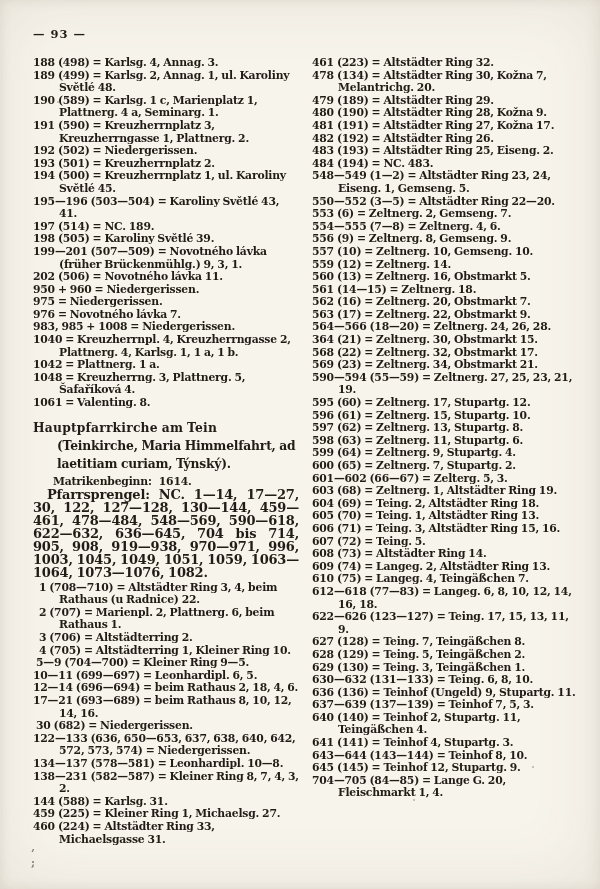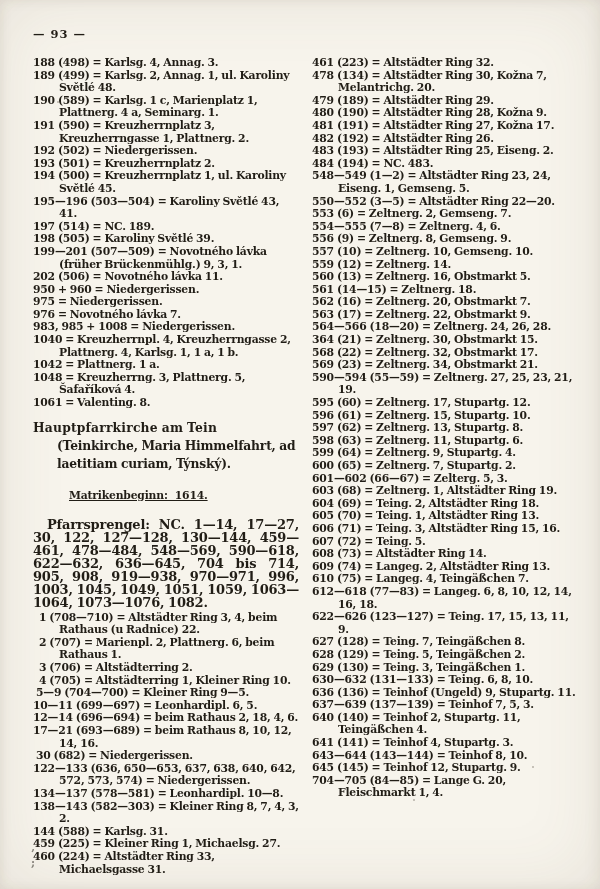--- a/index.html
+++ b/index.html
@@ -41,26 +41,25 @@
     font-size:12.3px;
     line-height:17px;
     padding-left:24px;
     text-indent:-24px;
     letter-spacing:-0.2px;
     word-spacing:-0.5px;
   }
   .section-heading .title{font-weight:bold;letter-spacing:.2px;}
   .section-heading .subtitle{font-weight:bold;}
   .matriken{
-    margin:16px;
+    margin:0;
     font-size:10.8px;line-height:13px;font-weight:bold;
     padding-left:20px;
     letter-spacing:-0.2px;
     white-space:pre-wrap;
-    text-decoration:underline;
   }
   .sprengel{
     margin:0 0 2px 0;
     font-size:13px;line-height:13px;font-weight:bold;
     text-indent:14px;
     letter-spacing:-0.2px;
     word-spacing:-0.6px;
     text-align:justify;
   }
   .artifact{
@@ -121,21 +120,21 @@
           <div class="entry">  2 (707) = Marienpl. 2, Plattnerg. 6, beim Rathaus 1.</div>
           <div class="entry">  3 (706) = Altstädterring 2.</div>
           <div class="entry">  4 (705) = Altstädterring 1, Kleiner Ring 10.</div>
           <div class="entry"> 5—9 (704—700) = Kleiner Ring 9—5.</div>
           <div class="entry">10—11 (699—697) = Leonhardipl. 6, 5.</div>
           <div class="entry">12—14 (696—694) = beim Rathaus 2, 18, 4, 6.</div>
           <div class="entry">17—21 (693—689) = beim Rathaus 8, 10, 12, 14, 16.</div>
           <div class="entry"> 30 (682) = Niedergerissen.</div>
           <div class="entry">122—133 (636, 650—653, 637, 638, 640, 642, 572, 573, 574) = Niedergerissen.</div>
           <div class="entry">134—137 (578—581) = Leonhardipl. 10—8.</div>
-          <div class="entry">138—143 (582—303) = Kleiner Ring 8, 7, 4, 3, 2.</div>
+          <div class="entry">138—231 (582—587) = Kleiner Ring 8, 7, 4, 3, 2.</div>
           <div class="entry">144 (588) = Karlsg. 31.</div>
           <div class="entry">459 (225) = Kleiner Ring 1, Michaelsg. 27.</div>
           <div class="entry">460 (224) = Altstädter Ring 33, Michaelsgasse 31.</div>
         </div>
     </div>
 
     <div class="col">
       <div>
           <div class="entry">461 (223) = Altstädter Ring 32.</div>
           <div class="entry">478 (134) = Altstädter Ring 30, Kožna 7, Melantrichg. 20.</div>

